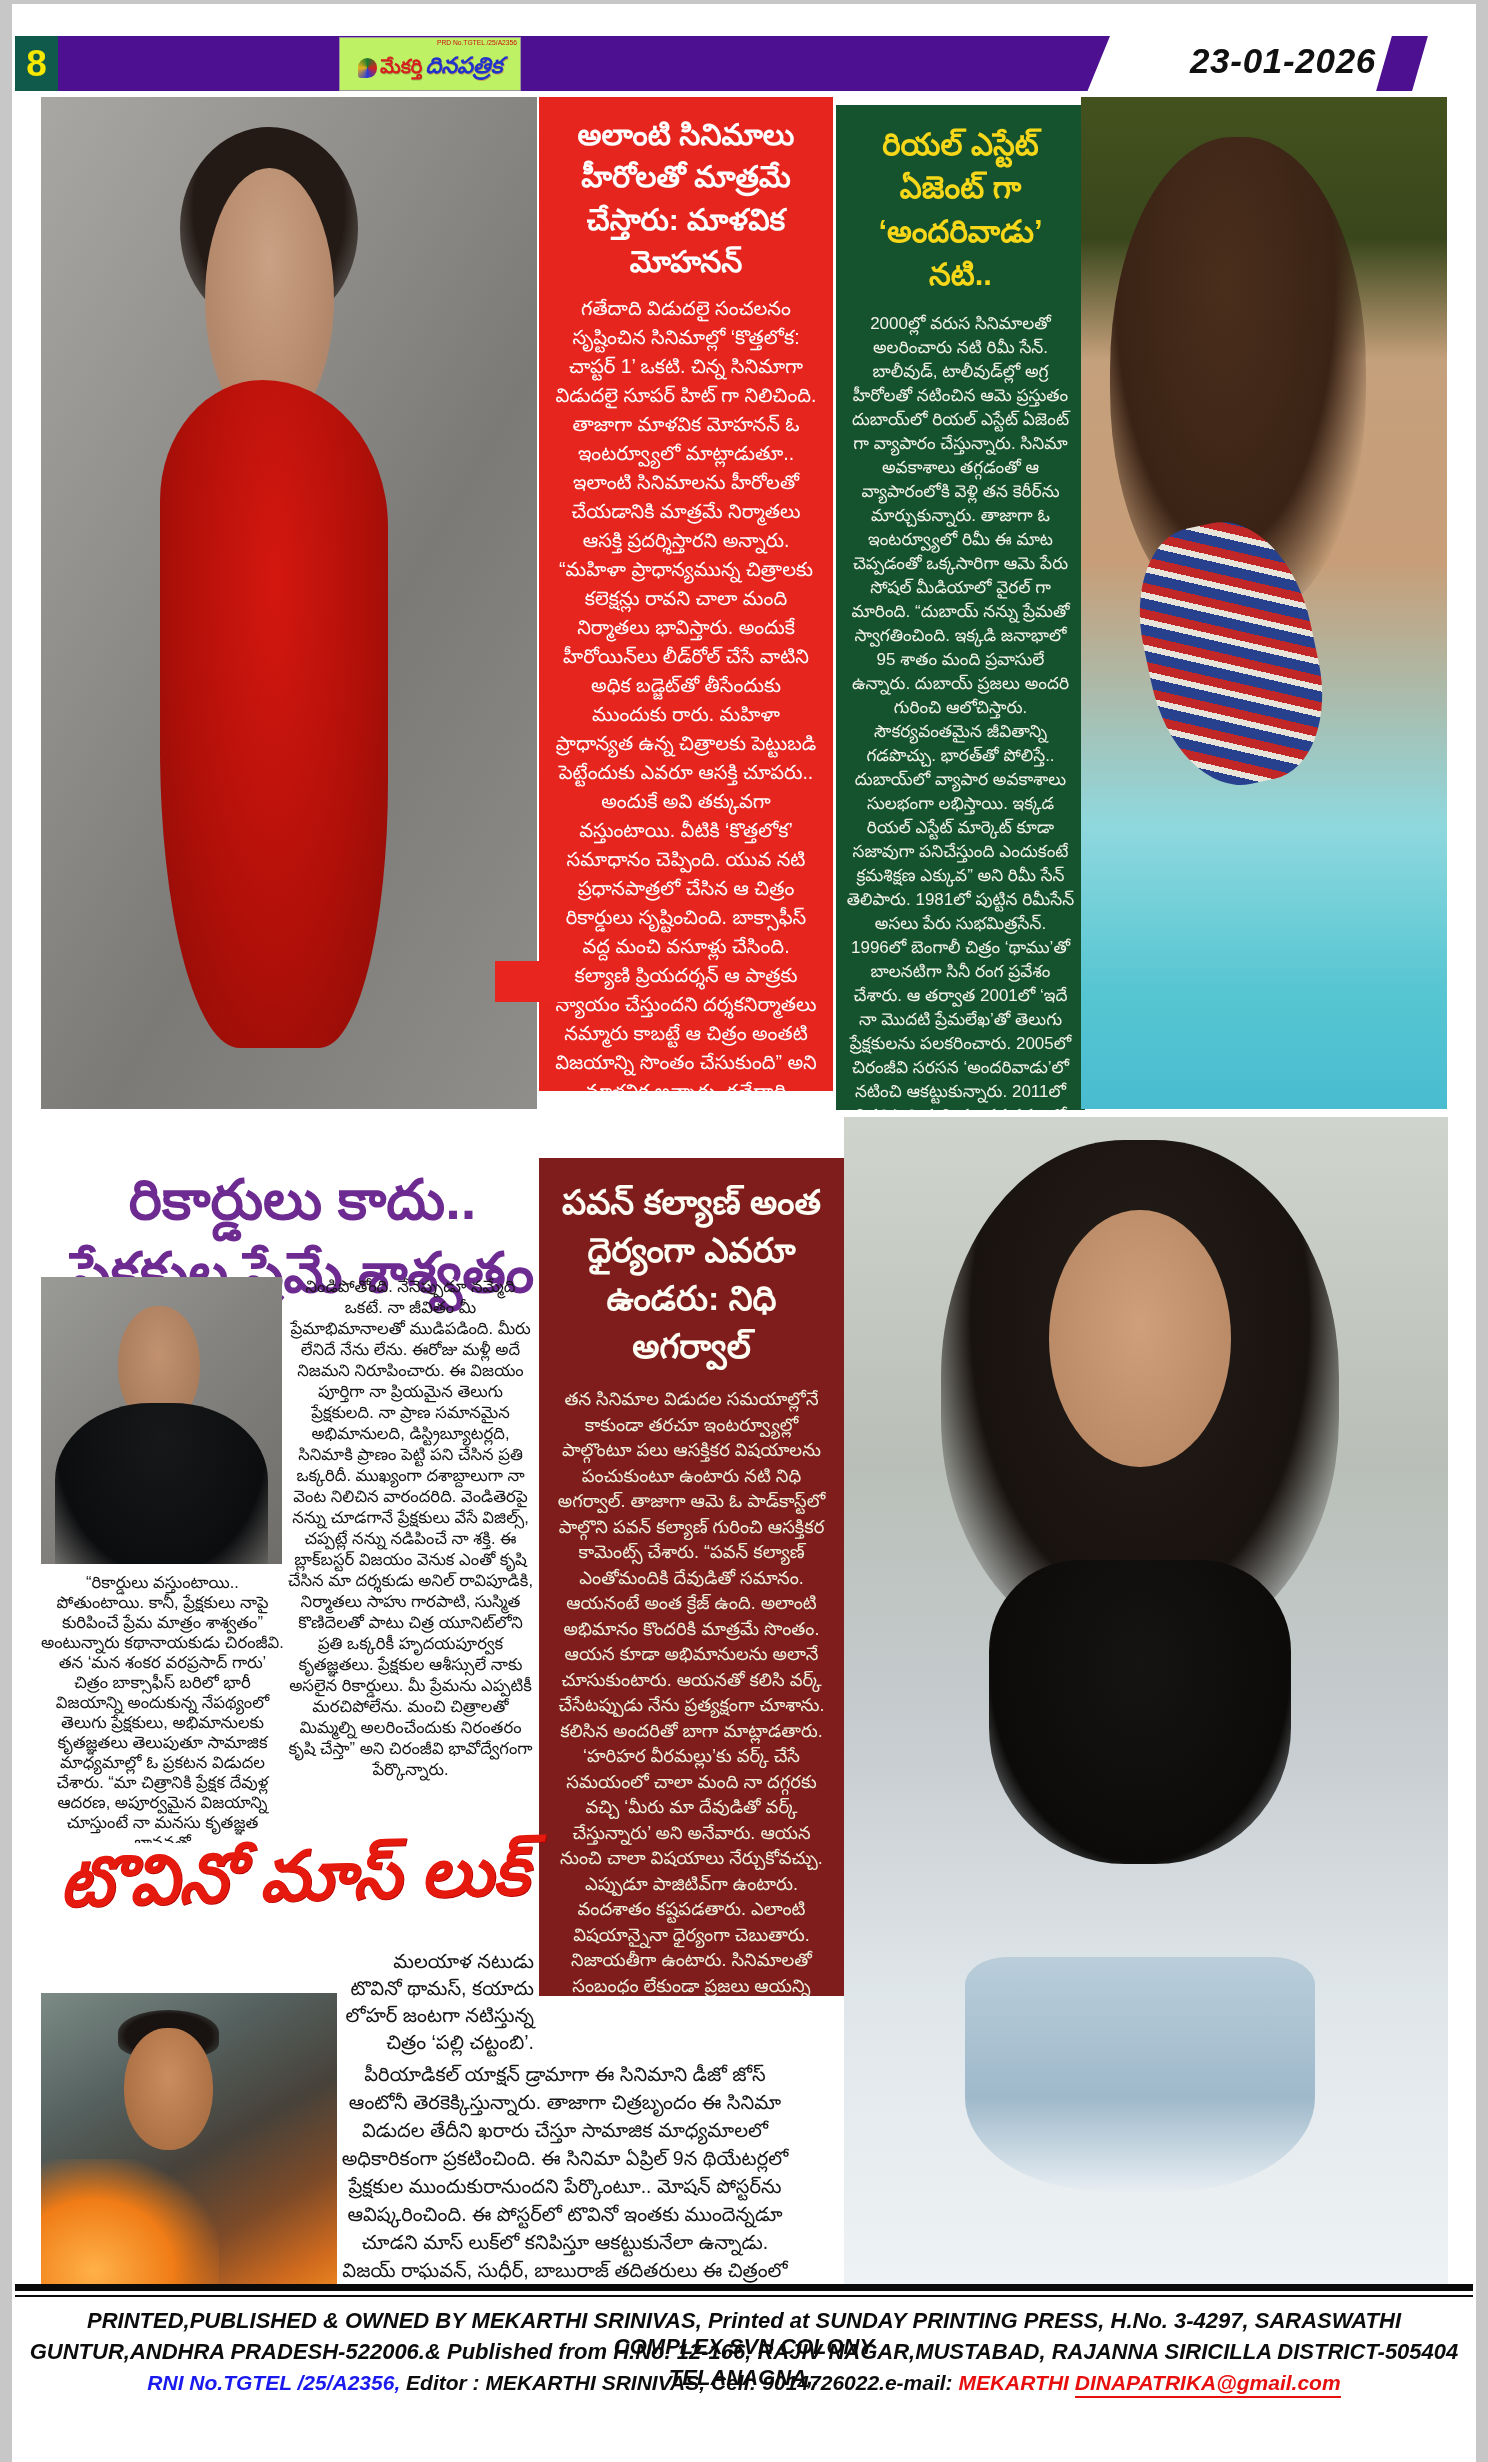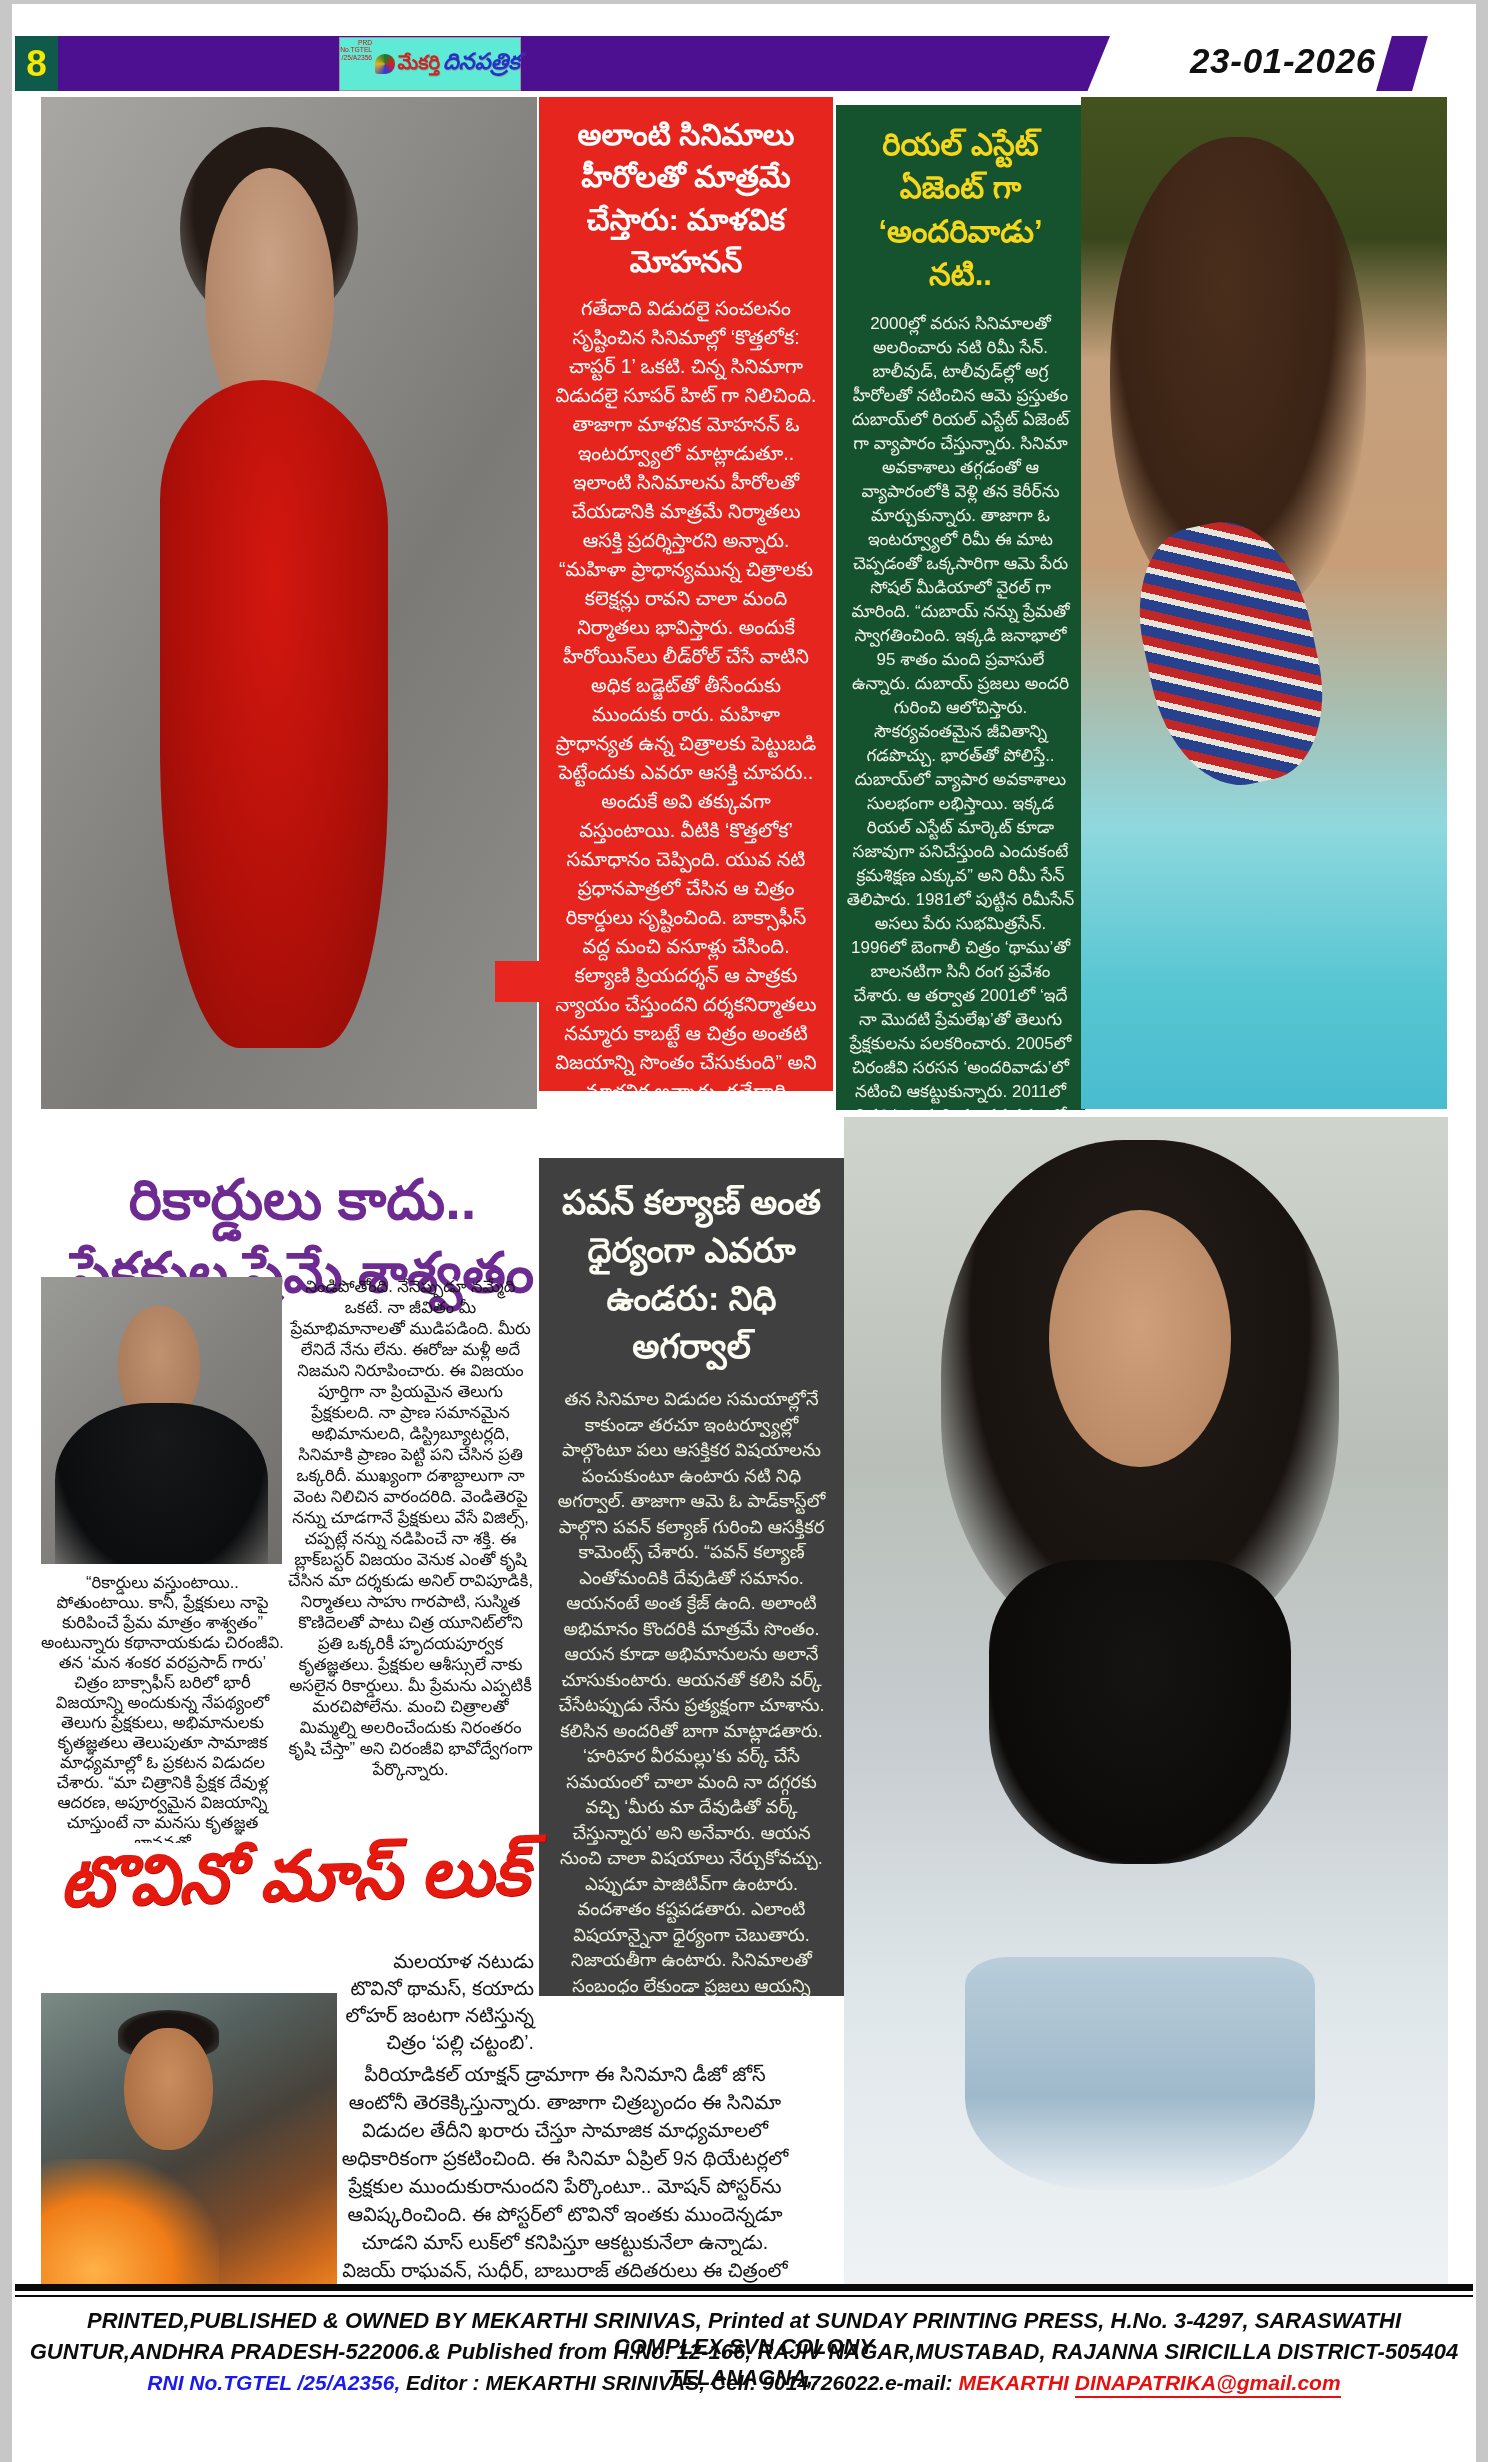--- a/index.html
+++ b/index.html
@@ -8,22 +8,22 @@
   .edge{position:absolute;top:0;bottom:0;width:12px;background:#c7c7c7;z-index:50;}
   .edge.left{left:0}.edge.right{right:0}
   .edge-top{position:absolute;left:0;right:0;top:0;height:3.7px;background:#c7c7c7;z-index:50;}
 
   
   .band{position:absolute;left:15px;top:36px;width:1095px;height:55px;background:#4c1091;
         clip-path:polygon(0 0,100% 0,calc(100% - 22.5px) 100%,0 100%);}
   .pagenum-box{position:absolute;left:0;top:0;width:43px;height:55px;background:#0f5a4a;
         display:flex;align-items:center;justify-content:center;}
   .pagenum{color:#f7e800;font-size:37px;font-weight:bold;}
-  .masthead{position:absolute;left:339px;top:37px;width:180px;height:52px;background:#5eead4;
-        border:0.7px solid #999;z-index:5;display:flex;flex-direction:row;}
+  .masthead{position:absolute;left:339px;top:37px;width:180px;height:52px;background:#bef264;
+        border:0.7px solid #999;z-index:5;display:flex;flex-direction:column;}
   .masthead .reg{font-size:6.7px;color:#cc1111;text-align:right;padding:0.7px 3px 0 0;line-height:7.5px;}
   .masthead .title-row{display:flex;align-items:center;justify-content:center;gap:3px;flex:1;}
   .peacock{width:19.5px;height:19.5px;border-radius:50% 50% 50% 3px;
         background:conic-gradient(#1b7a2f,#d61f1f,#2b3bd6,#e9b11a,#1b7a2f);}
   .mh-red{color:#d61f1f;font-size:19.5px;font-weight:bold;text-shadow:0.7px 0.7px 0 #00000033;}
   .mh-blue{color:#2233cc;font-size:22.5px;font-weight:bold;font-style:italic;text-shadow:0.7px 0.7px 0 #d61f1f55;}
   .date-txt{position:absolute;left:1121px;top:41px;width:255px;text-align:right;color:#111;
         font-size:35px;font-weight:bold;font-style:italic;letter-spacing:0.7px;z-index:4;}
   .band-tail{position:absolute;left:1384px;top:36px;width:36px;height:55px;background:#4c1091;
         transform:skewX(-16deg);}
@@ -98,21 +98,21 @@
   .blackbox .body{color:#f4f2ea;font-size:17px;line-height:24px;text-align:center;}
 
   .red-marker{position:absolute;left:495px;top:961px;width:78px;height:41px;background:#e8251f;z-index:6;}
 
   .purple-hl{position:absolute;left:58px;top:1131px;width:489px;text-align:center;color:#6d2a91;
      font-size:56px;font-weight:bold;line-height:1.3;margin-top:33px;}
   .col-text{position:absolute;color:#141414;text-align:center;overflow:hidden;}
   .chiru-right{left:287px;top:1276px;width:247px;height:568px;font-size:16.5px;line-height:21px;}
   .chiru-left{left:41px;top:1572px;width:243px;height:271px;font-size:16.5px;line-height:20px;}
 
-  .greenbox{position:absolute;left:539px;top:1158px;width:305px;height:838px;background:#404040;
+  .greenbox{position:absolute;left:539px;top:1158px;width:305px;height:838px;background:#7f1d1d;
      box-sizing:border-box;padding:19.5px 12px 0 12px;overflow:hidden;}
   .greenbox .hl{color:#fdfdf4;font-size:34px;font-weight:bold;text-align:center;line-height:1.42;
      padding-bottom:16.5px;}
   .greenbox .body{color:#eef1dc;font-size:18px;line-height:25.5px;text-align:center;}
 
   .tovino-hl{position:absolute;left:52px;top:1839px;width:484px;text-align:center;color:#e6190f;
      font-size:69px;font-weight:bold;font-style:italic;transform:rotate(-1.5deg);line-height:1.1;
      text-shadow:0.7px 0.7px 0 #a00;}
   .tovino-intro{position:absolute;left:339px;top:1948px;width:195px;text-align:right;
      color:#141414;font-size:19.5px;line-height:27px;}

